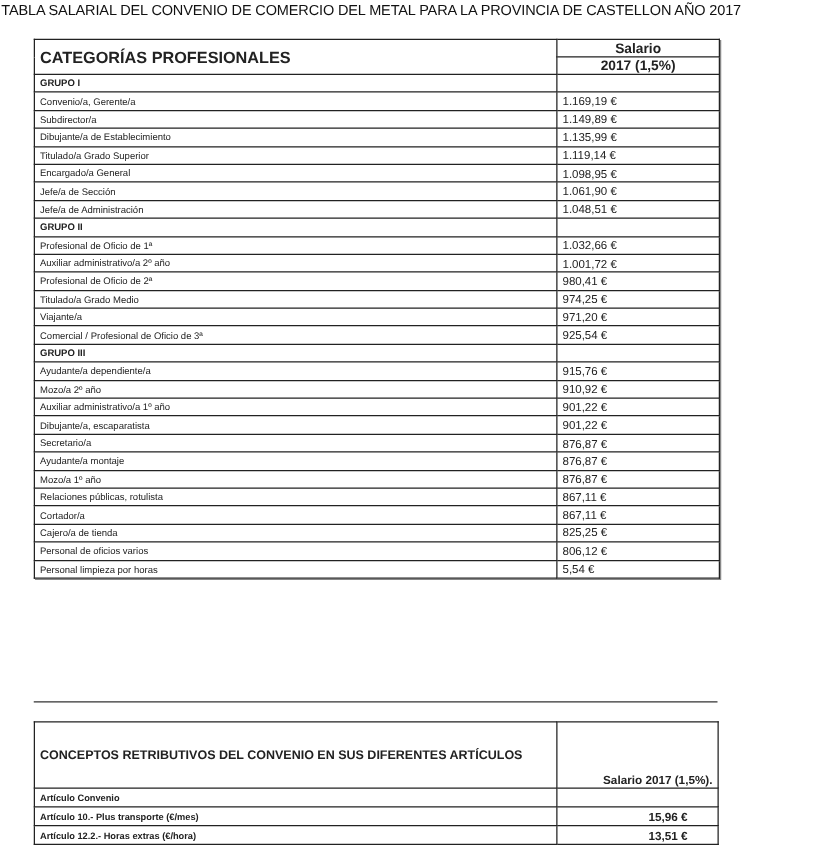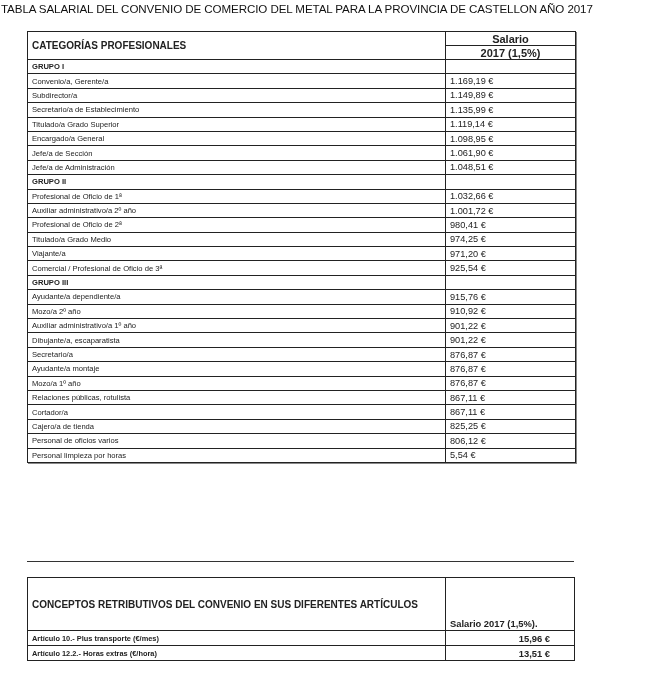--- a/index.html
+++ b/index.html
@@ -17,38 +17,38 @@
   }
   table.salary td {
     border: 1px solid #222; padding: 0 4px; font-size: 7.6px;
     white-space: nowrap; overflow: hidden; color: #222;
   }
   table.main { top: 31px; width: 548px; }
   table.main col.c1 { width: 418px; }
   table.main col.c2 { width: 130px; }
   table.main tr.data td { height: 13.4px; }
   table.main td.val { text-align: left; padding-right: 24px; font-size: 9.2px; }
-  table.main td.hdr-label { font-weight: bold; font-size: 10px; vertical-align: middle; }
+  table.main td.hdr-label { font-weight: bold; font-size: 13px; vertical-align: middle; }
   table.main td.hdr-val { text-align: center; font-weight: bold; font-size: 11px; height: 13px; }
   table.main tr.group td.lab { font-weight: bold; }
   table.main { border: 1.5px solid #111; box-shadow: 1px 1px 0 #888; }
 
   .annex {
     position: absolute; left: 34px; top: 543px; font-size: 7.4px;
     font-weight: bold; line-height: 8.6px; color: #222;
   }
   .hr-line {
     position: absolute; left: 27px; top: 561px; width: 547px; height: 0;
     border-top: 1px solid #333;
   }
   table.concepts { top: 577px; width: 547px; border: 1.5px solid #111; }
   table.concepts col.c1 { width: 418px; }
   table.concepts col.c2 { width: 129px; }
   table.concepts td.hdr-label { height: 52px; font-weight: bold; font-size: 10px; vertical-align: middle; }
-  table.concepts td.hdr-val { font-weight: bold; font-size: 9.4px; vertical-align: bottom; text-align: left; padding-bottom: 1px; }
+  table.concepts td.hdr-val { font-weight: bold; font-size: 9.4px; vertical-align: bottom; text-align: right; padding-bottom: 1px; }
   table.concepts tr.data td { height: 14px; font-weight: bold; font-size: 7.4px; }
   table.concepts td.val { text-align: right; padding-right: 24px; font-weight: normal; font-size: 9.4px !important; }
 </style>
 </head>
 <body>
 
 <div class="doc-title">TABLA SALARIAL DEL CONVENIO DE COMERCIO DEL METAL PARA LA PROVINCIA DE CASTELLON AÑO 2017</div>
 
 <table class="salary main">
   <colgroup>
@@ -69,21 +69,21 @@
       </tr>
       <tr class="data">
         <td class="lab">Convenio/a, Gerente/a</td>
         <td class="val">1.169,19 €</td>
       </tr>
       <tr class="data">
         <td class="lab">Subdirector/a</td>
         <td class="val">1.149,89 €</td>
       </tr>
       <tr class="data">
-        <td class="lab">Secretario/a de Establecimiento</td>
+        <td class="lab">Dibujante/a de Establecimiento</td>
         <td class="val">1.135,99 €</td>
       </tr>
       <tr class="data">
         <td class="lab">Titulado/a Grado Superior</td>
         <td class="val">1.119,14 €</td>
       </tr>
       <tr class="data">
         <td class="lab">Encargado/a General</td>
         <td class="val">1.098,95 €</td>
       </tr>
@@ -186,20 +186,24 @@
 <table class="salary concepts">
   <colgroup>
       <col class="c1">
       <col class="c2">
     </colgroup>
   <tbody id="concepts-body">
     <tr>
       <td class="hdr-label">CONCEPTOS RETRIBUTIVOS DEL CONVENIO EN SUS DIFERENTES ARTÍCULOS</td>
       <td class="hdr-val">Salario 2017 (1,5%).</td>
     </tr>
+  <tr class="data">
+        <td>Artículo Convenio</td>
+        <td class="val"></td>
+      </tr>
       <tr class="data">
         <td>Artículo 10.- Plus transporte (€/mes)</td>
         <td class="val">15,96 €</td>
       </tr>
       <tr class="data">
         <td>Artículo 12.2.- Horas extras (€/hora)</td>
         <td class="val">13,51 €</td>
       </tr>
     </tbody>
 </table>

